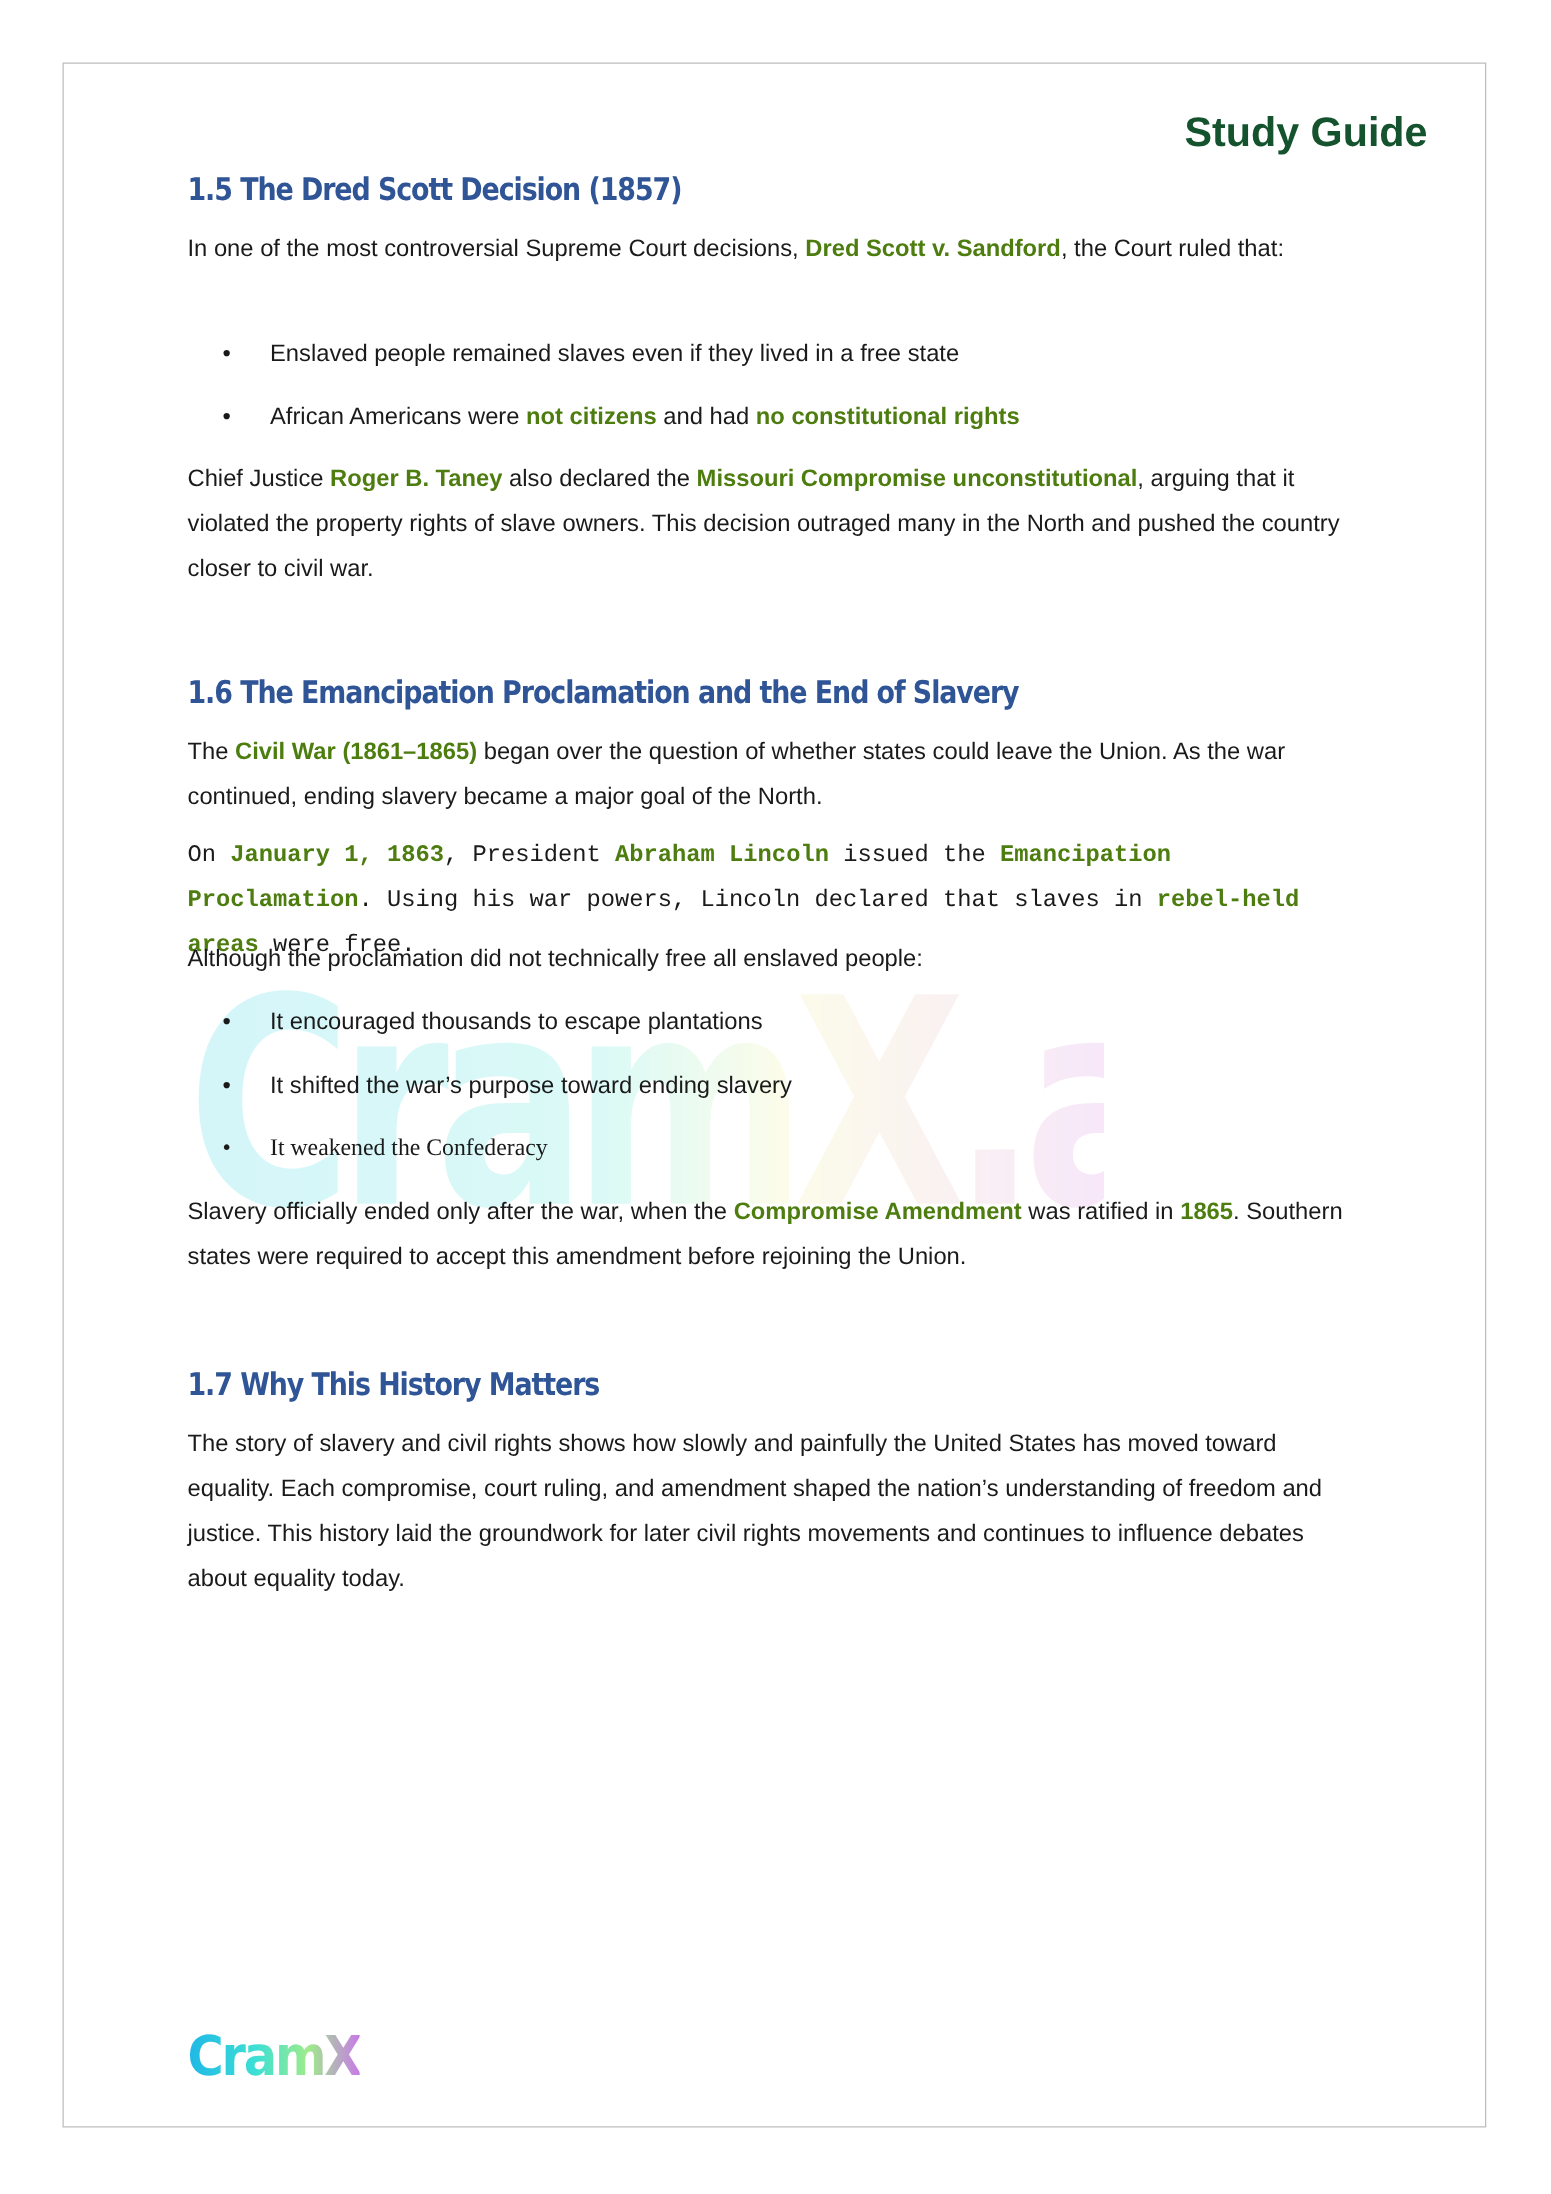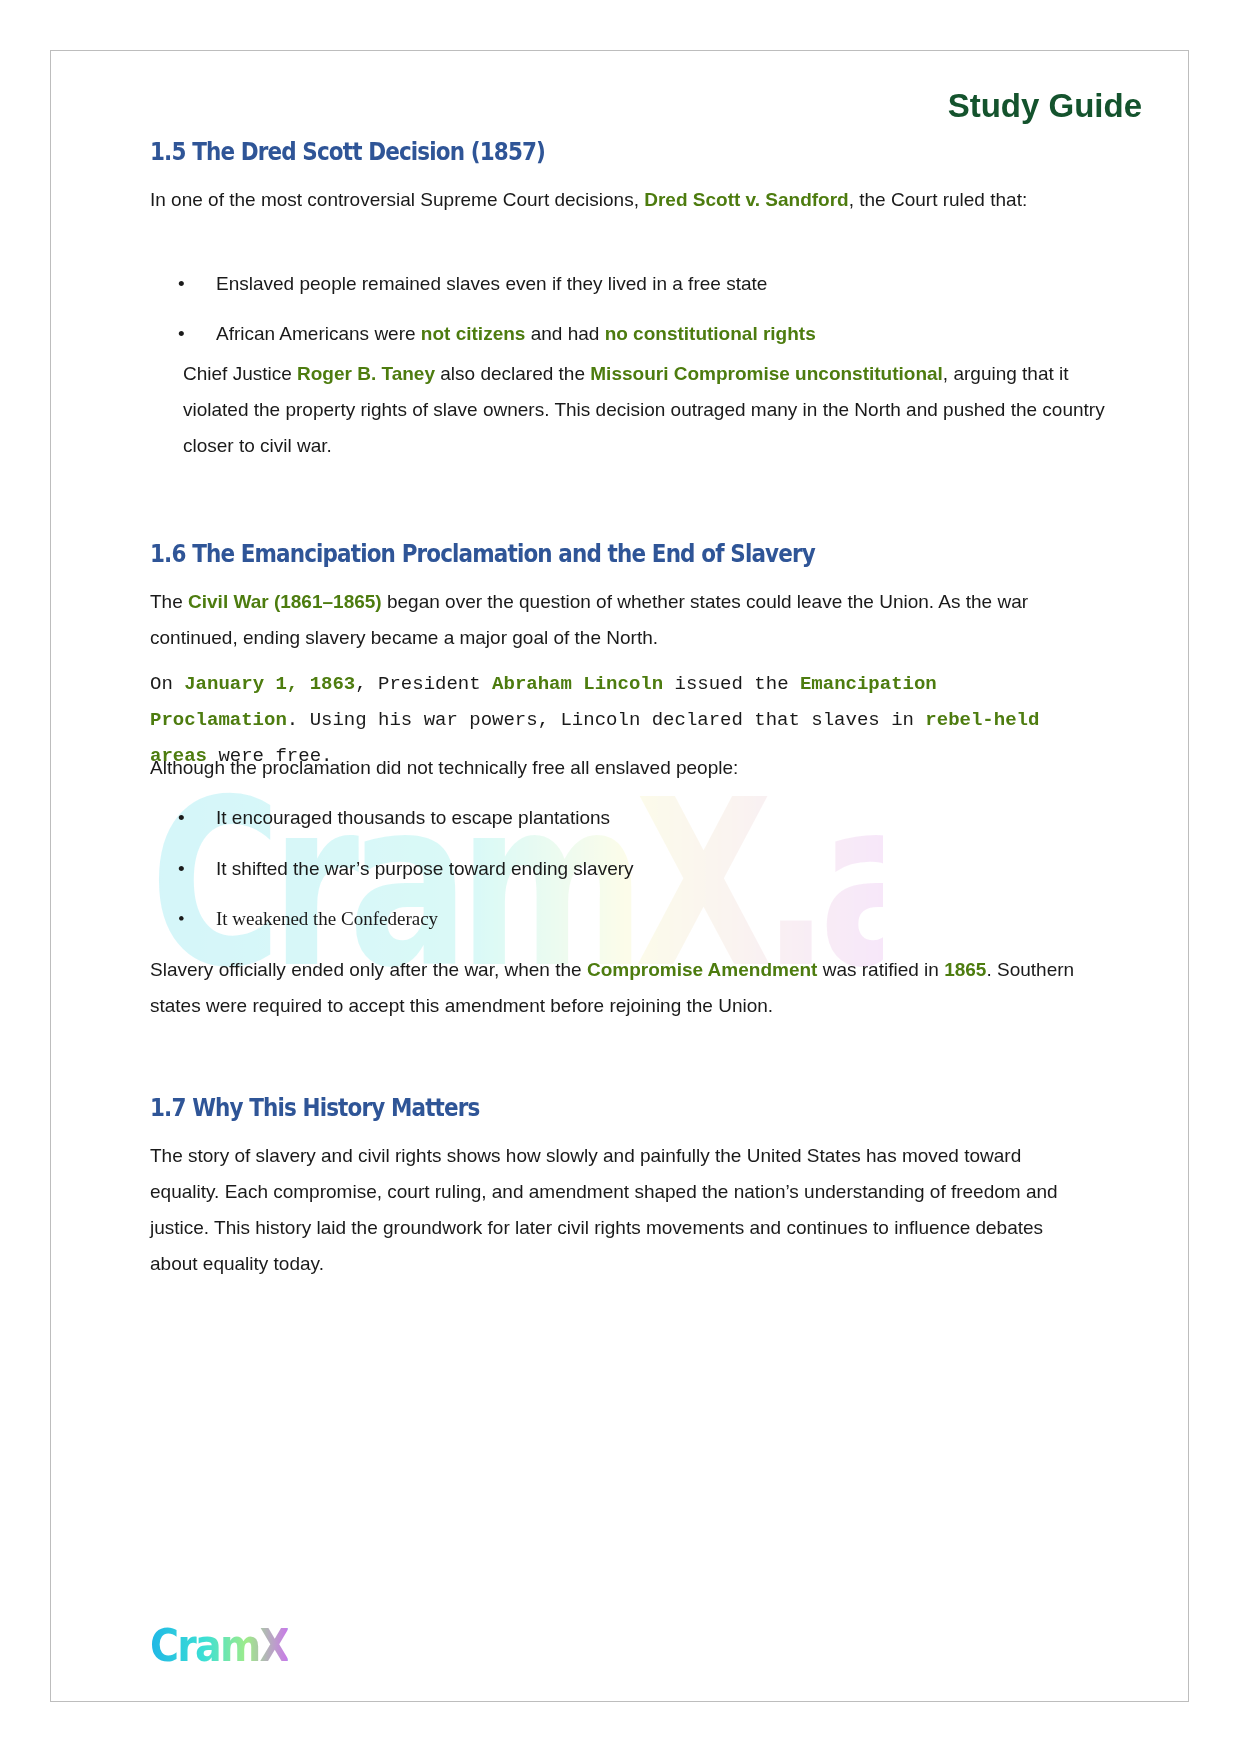--- a/index.html
+++ b/index.html
@@ -59,21 +59,21 @@
 <div class="content fg">
 
   <h2 class="section-heading" style="top:134px;">1.5 The Dred Scott Decision (1857)</h2>
 
   <p class="para" style="top:182px;"><span>In one of the most controversial Supreme Court decisions, </span><b>Dred Scott v. Sandford</b><span>, the Court ruled that:</span></p>
 
   <p class="bullet" style="top:266px;"><span class="dot">•</span><span>Enslaved people remained slaves even if they lived in a free state</span></p>
 
   <p class="bullet" style="top:316px;"><span class="dot">•</span><span>African Americans were </span><b>not citizens</b><span> and had </span><b>no constitutional rights</b></p>
 
-  <p class="para" style="top:356px;margin-left:33px;"><span>Chief Justice </span><b>Roger B. Taney</b><span> also declared the </span><b>Missouri Compromise unconstitutional</b><span>, arguing that it violated the property rights of slave owners. This decision outraged many in the North and pushed the country closer to civil war.</span></p>
+  <p class="para" style="top:366px;"><span>Chief Justice </span><b>Roger B. Taney</b><span> also declared the </span><b>Missouri Compromise unconstitutional</b><span>, arguing that it violated the property rights of slave owners. This decision outraged many in the North and pushed the country closer to civil war.</span></p>
 
   <h2 class="section-heading" style="top:536px;">1.6 The Emancipation Proclamation and the End of Slavery</h2>
 
   <p class="para" style="top:584px;"><span>The </span><b>Civil War (1861–1865)</b><span> began over the question of whether states could leave the Union. As the war continued, ending slavery became a major goal of the North.</span></p>
 
   <p class="para" style="top:666px;font-family:Liberation Mono, monospace;"><span>On </span><b>January 1, 1863</b><span>, President </span><b>Abraham Lincoln</b><span> issued the </span><b>Emancipation Proclamation</b><span>. Using his war powers, Lincoln declared that slaves in </span><b>rebel-held areas</b><span> were free.</span></p>
 
   <p class="para" style="top:750px;">Although the proclamation did not technically free all enslaved people:</p>
 
   <p class="bullet" style="top:800px;"><span class="dot">•</span><span>It encouraged thousands to escape plantations</span></p>

